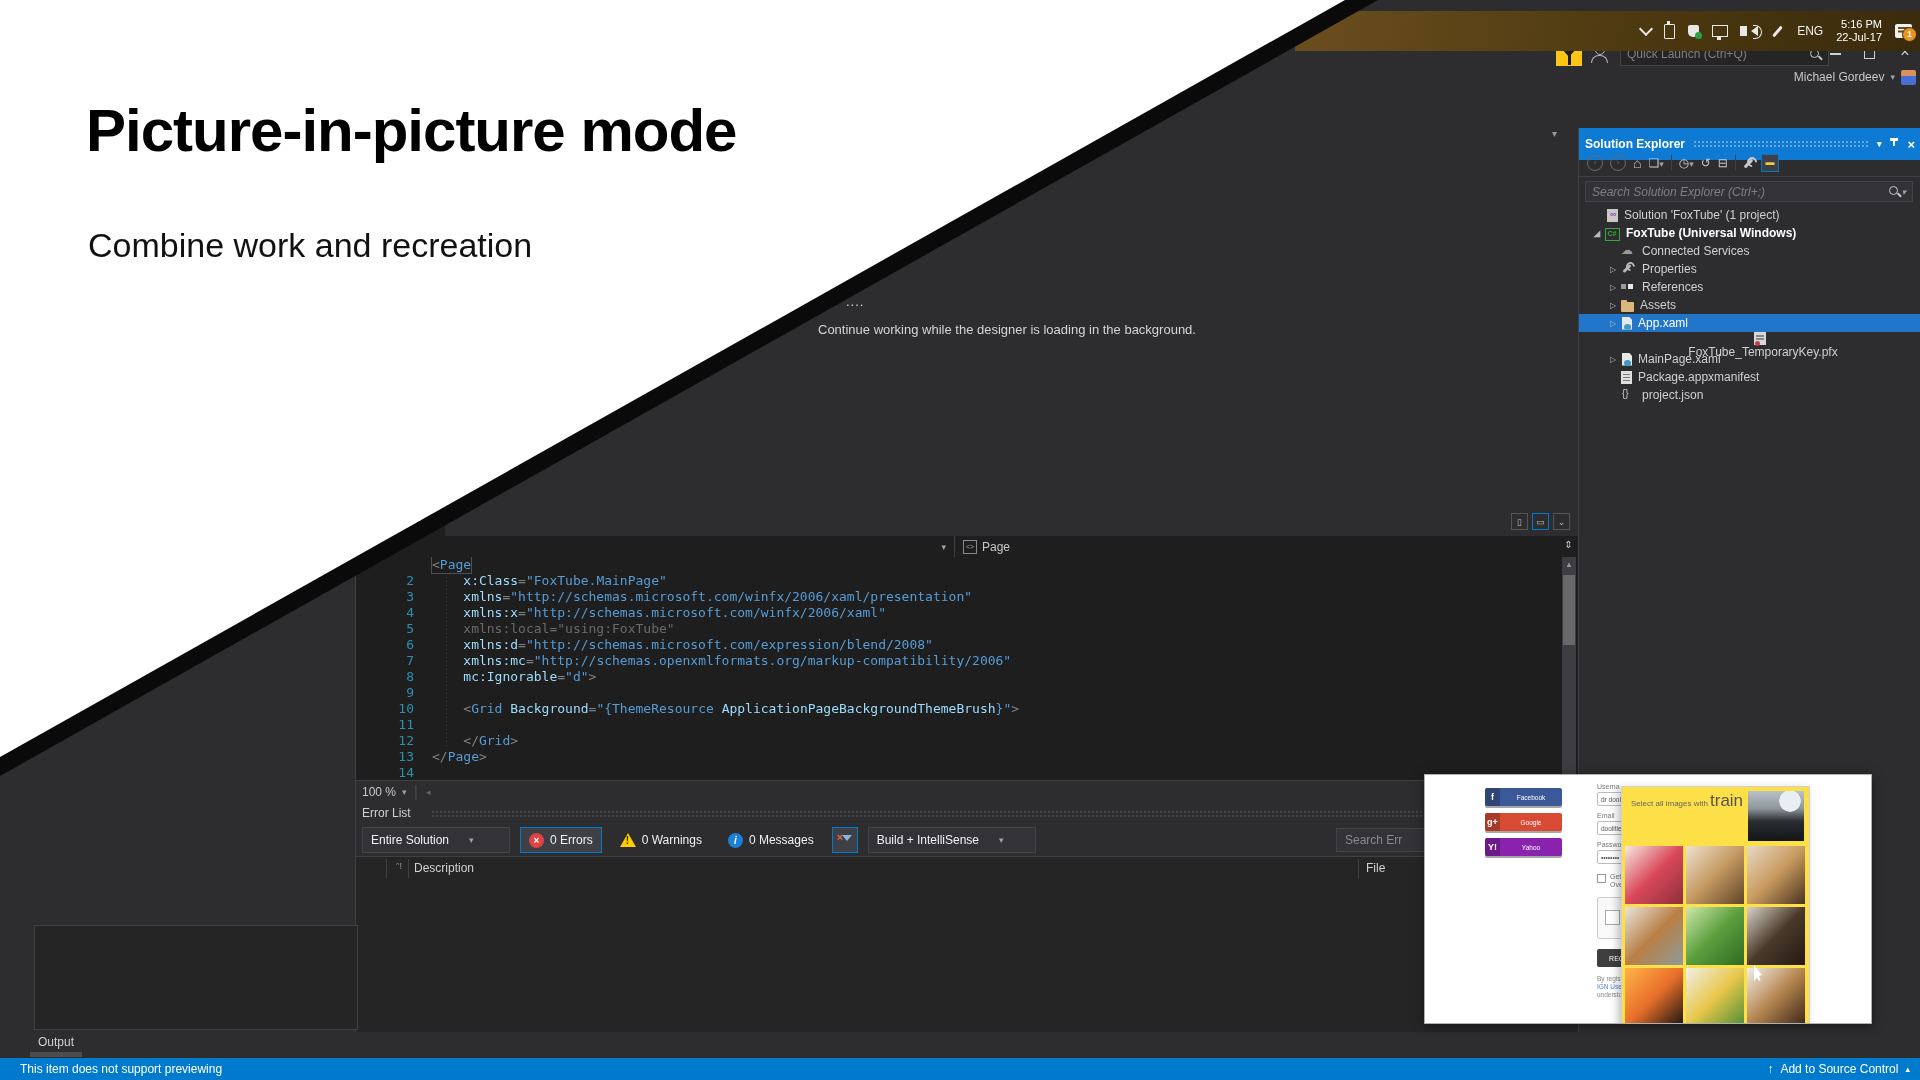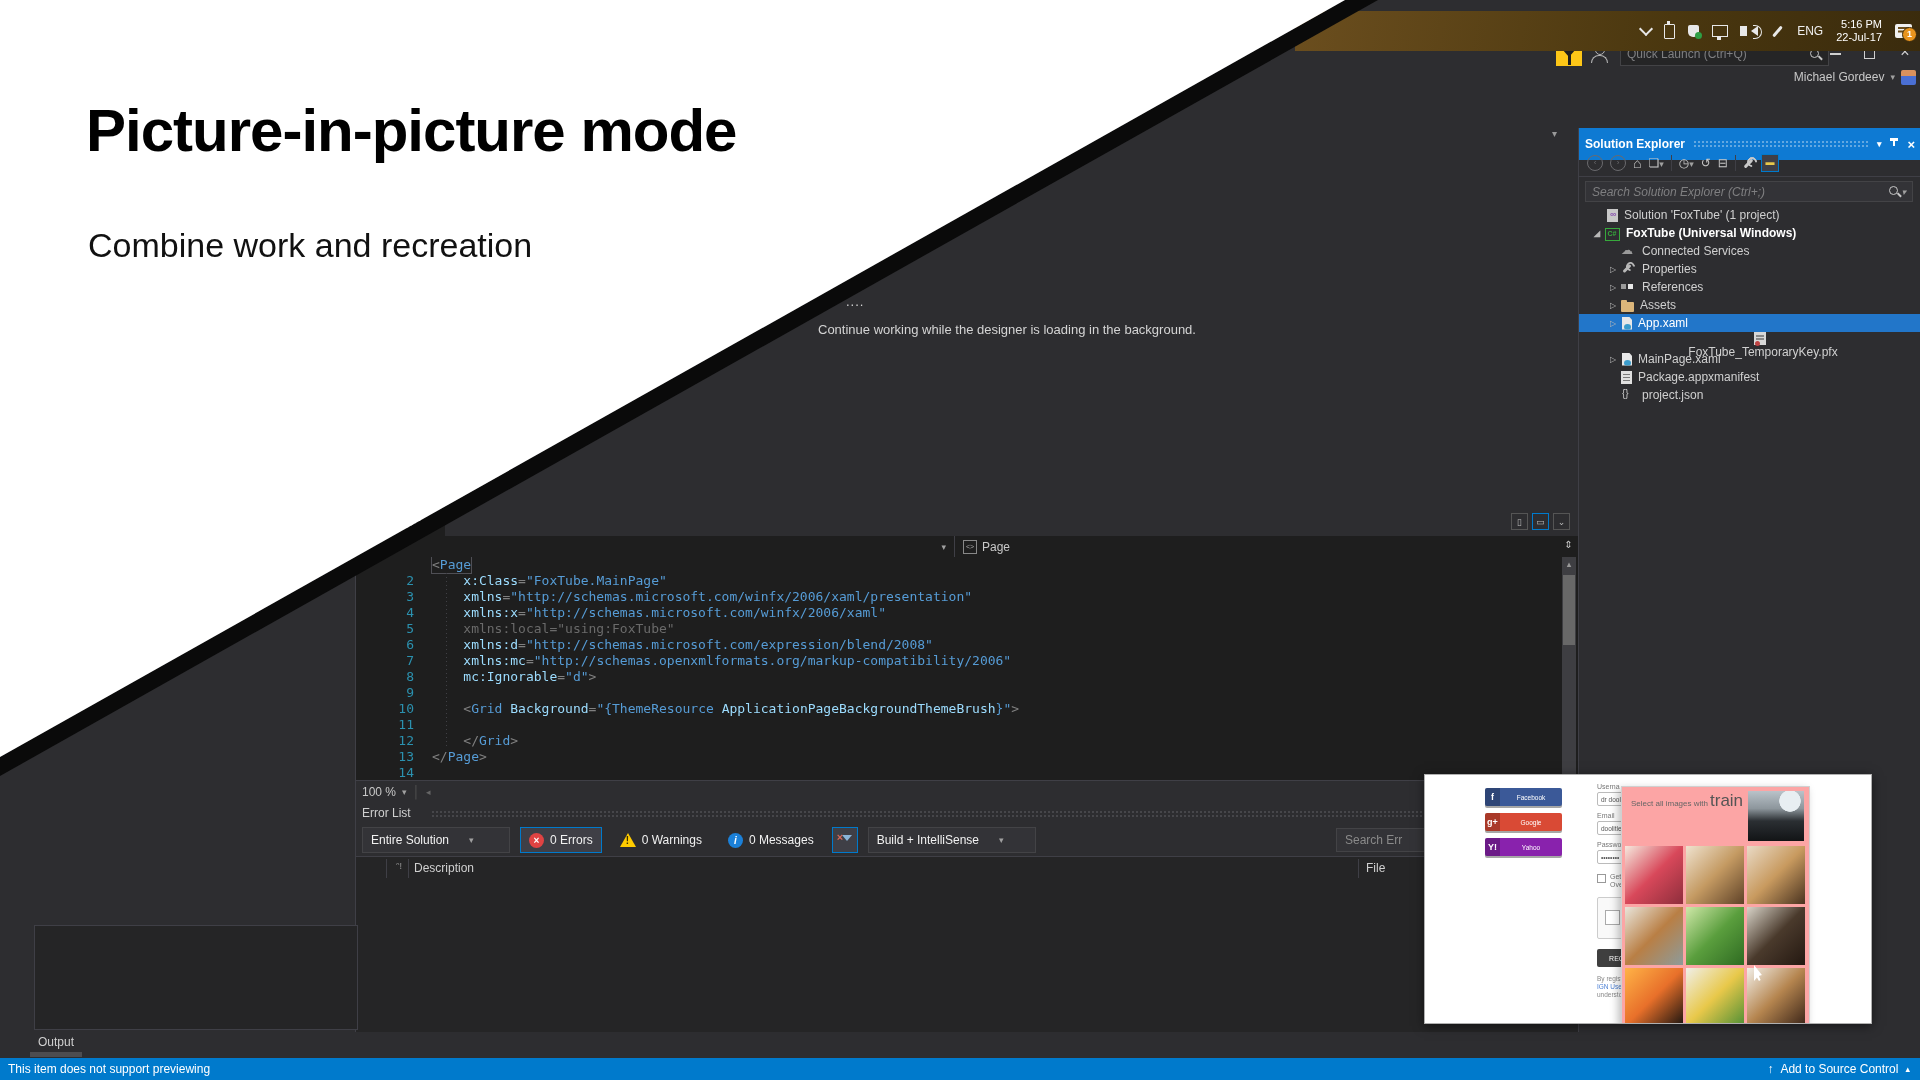--- a/index.html
+++ b/index.html
@@ -73,21 +73,21 @@
   .ic-filter::before{content:"";position:absolute;left:5px;top:3px;border-left:5px solid transparent;border-right:5px solid transparent;border-top:6px solid #8ab4d8;}
   .ic-filter::after{content:"×";position:absolute;left:0px;top:-1px;color:#d86a5a;font-size:11px;font-weight:bold;}
   .el-search{position:absolute;right:4px;top:26px;width:220px;height:22px;background:#333337;border:1px solid #434346;color:#8a8a8a;display:flex;align-items:center;padding:0 8px;}
   .el-header{position:absolute;left:0;top:54px;width:100%;height:23px;background:#252526;border-top:1px solid #3f3f46;border-bottom:1px solid #3f3f46;color:#d0d0d0;}
   .el-header .colsep{position:absolute;top:2px;bottom:2px;width:1px;background:#3f3f46;}
   .el-body{position:absolute;left:0;top:78px;width:100%;bottom:0;background:#252526;}
   .sorticon{position:absolute;left:40px;top:4px;color:#9a9a9a;font-size:9px;}
   
   .output-tab{left:30px;top:1032px;height:20px;padding:0 8px;display:flex;align-items:center;color:#d0d0d0;}
   .output-ind{left:30px;top:1052px;width:52px;height:5px;background:#4d4d50;}
-  .statusbar{left:0;top:1058px;width:1920px;height:22px;background:#007acc;color:#fff;display:flex;align-items:center;padding:0 8px;box-sizing:border-box;}
+  .statusbar{left:0;top:1058px;width:1920px;height:22px;background:#007acc;color:#fff;display:flex;align-items:center;padding:0 20px;box-sizing:border-box;}
   .sb-right{position:absolute;right:10px;display:flex;gap:7px;align-items:center;}
   
   .sol-exp{left:1578px;top:128px;width:342px;height:904px;background:#2d2d30;border-left:1px solid #3f3f46;}
   .se-title{position:absolute;left:0;top:0;width:100%;height:32px;background:#0e7ad3;color:#fff;display:flex;align-items:center;padding:4px 6px;box-sizing:border-box;gap:8px;font-weight:bold;}
   .se-grip{flex:1;height:8px;background:radial-gradient(circle,rgba(255,255,255,.35) 1px,transparent 1.2px);background-size:4px 4px;}
   .pin-ico{position:relative;width:10px;height:12px;}
   .pin-ico::before{content:"";position:absolute;left:4px;top:1px;width:2px;height:7px;background:#fff;}
   .pin-ico::after{content:"";position:absolute;left:1px;top:0px;width:8px;height:3px;background:#fff;}
   .se-toolbar{position:absolute;left:0;top:22px;width:100%;height:27px;display:flex;align-items:center;gap:7px;padding:0 8px;box-sizing:border-box;color:#c8c8c8;border-bottom:1px solid #3f3f46;}
   .tb-circ{width:14px;height:14px;border-radius:50%;border:1.5px solid #6a6a6e;color:#6a6a6e;font-size:8px;text-align:center;line-height:13px;}
@@ -160,21 +160,21 @@
   .pipform{position:absolute;left:172px;top:8px;width:70px;font-size:7px;color:#777;}
   .pf-label{margin-top:6px;}
   .pf-input{margin-top:2px;width:62px;height:12px;border:1px solid #bbb;border-radius:2px;font-size:6.5px;color:#555;display:flex;align-items:center;padding:0 3px;background:#fff;}
   .pf-check{margin-top:9px;display:flex;gap:4px;align-items:flex-start;line-height:8px;}
   .pf-checkbox{width:7px;height:7px;border:1px solid #999;flex:none;margin-top:0.5px;background:#fff;}
   .captcha-box{margin-top:8px;width:46px;height:40px;border:1px solid #ccc;background:#f9f9f9;border-radius:2px;position:relative;}
   .captcha-box::after{content:"";position:absolute;left:7px;top:12px;width:13px;height:13px;border:1px solid #aaa;background:#fff;}
   .reg-btn{margin-top:10px;width:46px;height:18px;background:#3f3f3f;color:#fff;font-size:7px;display:flex;align-items:center;justify-content:center;border-radius:2px;}
   .legal{margin-top:8px;font-size:6.5px;line-height:8px;color:#888;}
   .legal .lnk{color:#4a7fd4;}
-  .captcha-panel{position:absolute;left:196px;top:11px;width:187px;height:237px;background:#fca5a5;border:1px solid #d0d0d0;box-shadow:-3px 3px 8px rgba(0,0,0,.25);}
+  .captcha-panel{position:absolute;left:196px;top:11px;width:187px;height:237px;background:#fde047;border:1px solid #d0d0d0;box-shadow:-3px 3px 8px rgba(0,0,0,.25);}
   .cap-instr{position:absolute;left:9px;top:12px;width:82px;font-size:8px;color:#666;line-height:10px;}
   .cap-word{position:absolute;left:88px;top:4px;font-size:17px;color:#555;}
   .cap-train{position:absolute;right:5px;top:4px;width:56px;height:50px;
     background:radial-gradient(circle at 75% 20%,#e8eef2 0 18%,transparent 19%),linear-gradient(180deg,#b9c2c9 0%,#8d969c 35%,#2b2f33 60%,#121416 100%);}
   .cap-grid{position:absolute;left:3px;top:59px;width:181px;height:178px;display:grid;grid-template-columns:repeat(3,58px);grid-auto-rows:58px;gap:3px;}
   .cap-cell{width:58px;height:58px;}
   .pip-cursor{position:absolute;left:329px;top:190px;width:11px;height:16px;background:#fff;
     clip-path:polygon(0 0,0 100%,27% 78%,45% 100%,60% 93%,44% 68%,72% 62%);filter:drop-shadow(0.5px 0.5px 1px #000);}
 </style>
 </head>

